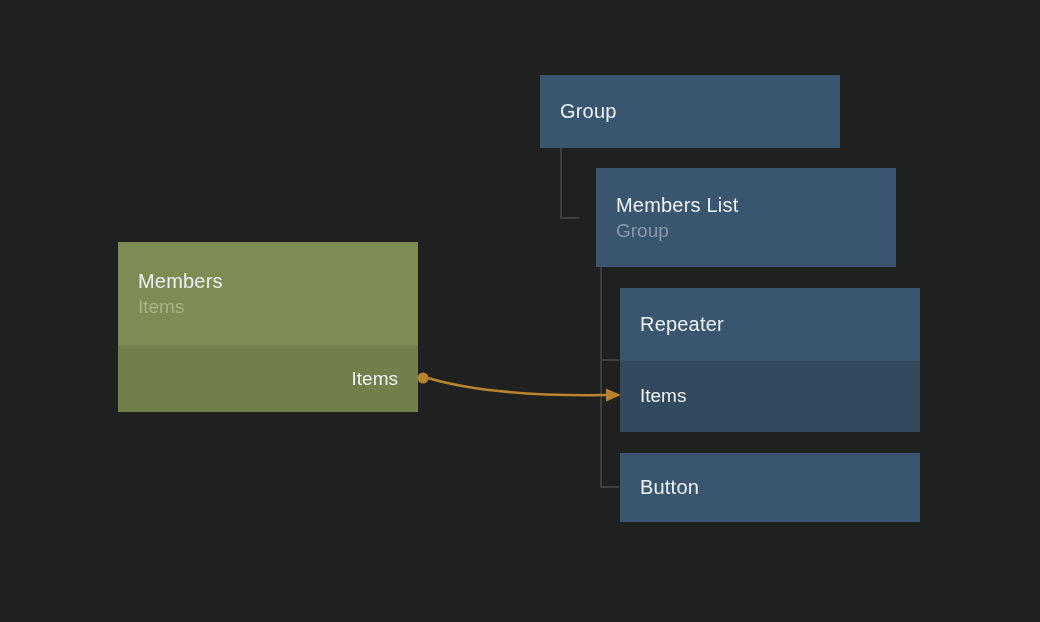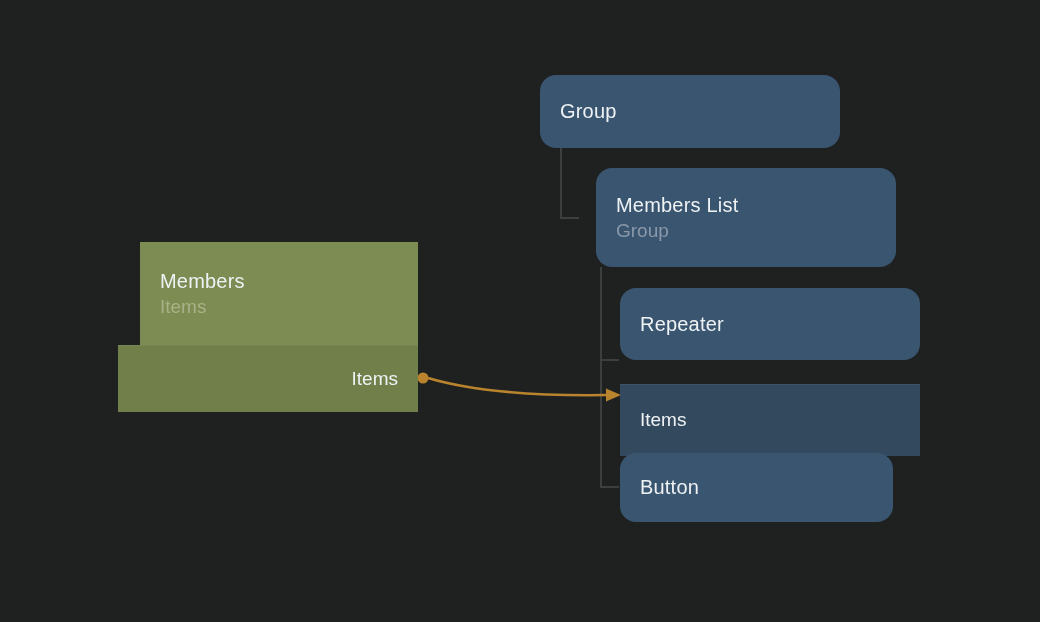--- a/index.html
+++ b/index.html
@@ -46,49 +46,49 @@
     padding-left: 20px;
     gap: 3px;
   }
   .node-title {
     font-size: 20px;
     letter-spacing: 0.2px;
     color: var(--title-text, #eef2f4);
   }
   .node-subtitle { font-size: 19px; }
 
-  .node-blue .node-header { background: var(--node-blue, #3a5570); border-radius: 16px; }
+  .node-blue .node-header { background: var(--node-blue, #3a5570); }
   .node-blue .node-subtitle { color: var(--subtitle-blue, #8a99a9); }
   .node-blue .port-row {
     background: var(--node-blue-port, #33495d);
     box-shadow: inset 0 1px 0 rgba(255,255,255,0.05);
   }
 
-  .node-green .node-header { background: var(--node-green, #7d8c52); margin-left: 22px; }
+  .node-green .node-header { background: var(--node-green, #7d8c52); }
   .node-green .node-subtitle { color: var(--subtitle-green, #a9b287); }
   .node-green .port-row {
     background: var(--node-green-port, #71804b);
     box-shadow: inset 0 1px 0 rgba(255,255,255,0.05);
   }
 
   .port-row {
     display: flex;
     align-items: center;
     font-size: 19px;
   }
   .port-left { padding-left: 20px; justify-content: flex-start; }
   .port-right { padding-right: 20px; justify-content: flex-end; }
 
   
   #node-group        { left: 540px; top: 75px;  width: 300px; height: 73px; }
   #node-members-list { left: 580px; top: 168px; width: 300px; height: 99px; margin-left: 16px; }
-  #node-repeater     { left: 620px; top: 288px; width: 300px; height: 144px; gap: 24px; }
+  #node-repeater     { left: 620px; top: 288px; width: 300px; height: 144px; }
   #node-repeater .node-header { flex: 0 0 72px; }
   #node-repeater .port-row    { flex: 0 0 72px; }
-  #node-button       { left: 620px; top: 453px; width: 273px; height: 69px; }
+  #node-button       { left: 620px; top: 453px; width: 300px; height: 69px; }
   #node-members      { left: 118px; top: 242px; width: 300px; height: 170px; }
   #node-members .node-header { flex: 0 0 103px; }
   #node-members .port-row    { flex: 0 0 67px; }
 </style>
 </head>
 <body>
 
 <div class="canvas">
 
   <svg class="wire-layer" width="1040" height="622">

